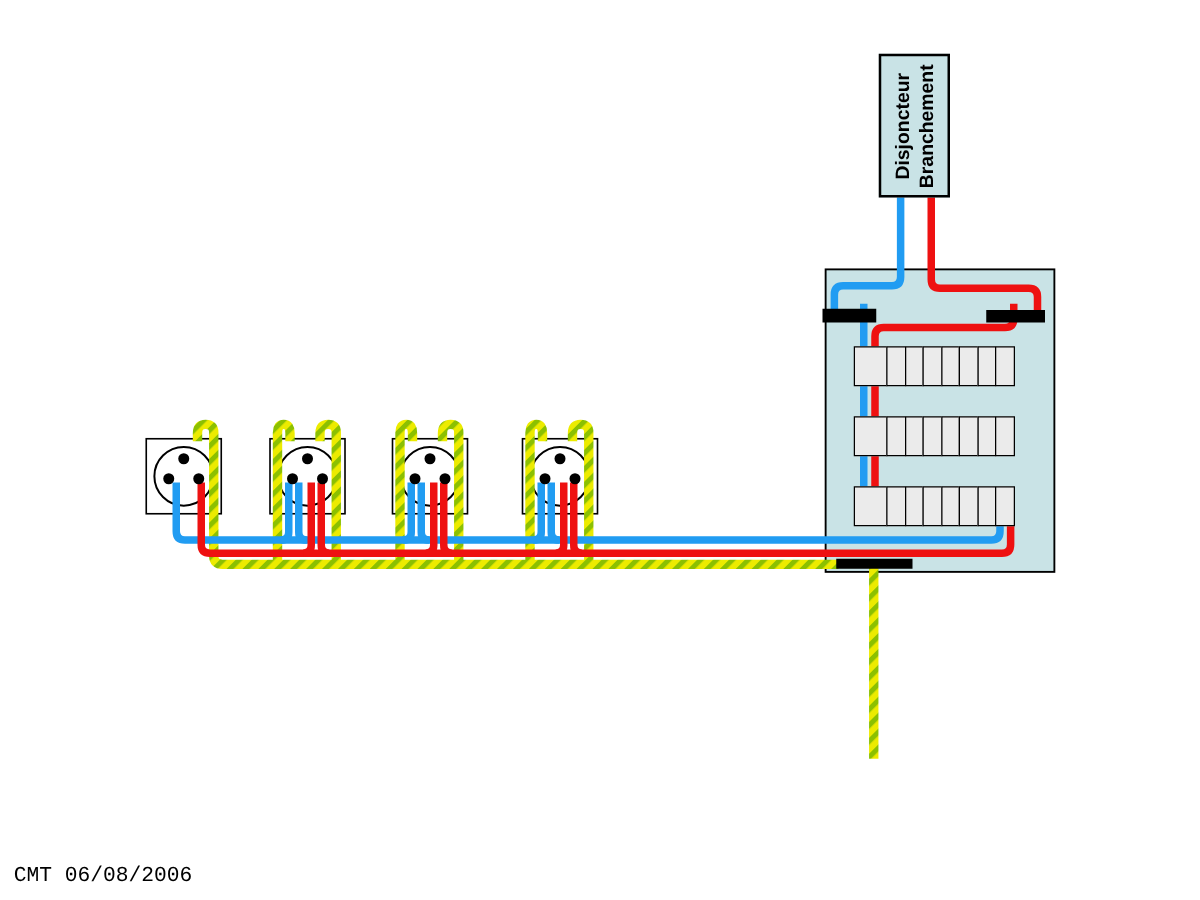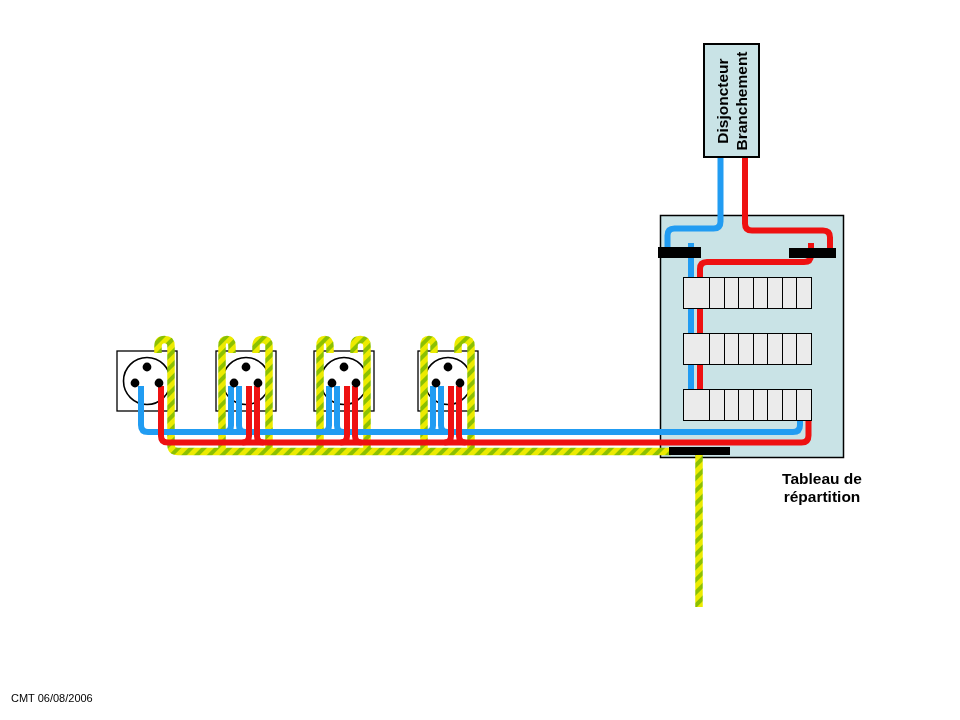--- a/index.html
+++ b/index.html
@@ -21,21 +21,21 @@
   .breaker-box-label{position:absolute;left:50%;top:50%;transform:translate(-50%,-50%) rotate(-90deg);
                      font-weight:bold;font-size:15.5px;line-height:19px;text-align:center;white-space:nowrap;}
   
   #rows-host{position:absolute;left:0;top:0;z-index:2;}
   .din-row{position:absolute;left:683px;width:129px;height:32px;display:flex;}
   .module{flex:1 1 auto;background:var(--module-fill);border:1px solid #000;box-sizing:border-box;margin-left:-1px;}
   .module.first{flex:0 0 27px;margin-left:0;}
   
   .panel-label{position:absolute;left:748px;top:470px;width:148px;z-index:3;text-align:center;
                font-weight:bold;font-size:15.5px;line-height:17.5px;}
-  .footer-note{position:absolute;left:11px;top:692px;z-index:3;font-size:11px;}
+  .footer-note{position:absolute;left:11px;top:692px;z-index:3;font-size:17px;font-family:Liberation Mono, monospace;}
 </style>
 </head>
 <body>
 
 <div class="canvas">
 
   <svg id="diagram-svg" width="960" height="720" viewBox="0 0 960 720">
     <defs>
       <pattern id="earthPat" patternUnits="userSpaceOnUse" width="9" height="9" patternTransform="rotate(45)">
         <rect class="bg" x="0" y="0" width="9" height="9"></rect>
@@ -149,19 +149,15 @@
         <div class="module"></div>
         <div class="module"></div>
         <div class="module"></div>
         <div class="module"></div>
         <div class="module"></div>
         <div class="module"></div>
         <div class="module"></div>
       </div>
     </div>
 
-  <div class="panel-label">
-    <div>Tableau de</div>
-    <div>répartition</div>
-  </div>
 
   <div class="footer-note">CMT 06/08/2006</div>
 </div>
 
 </body></html>

